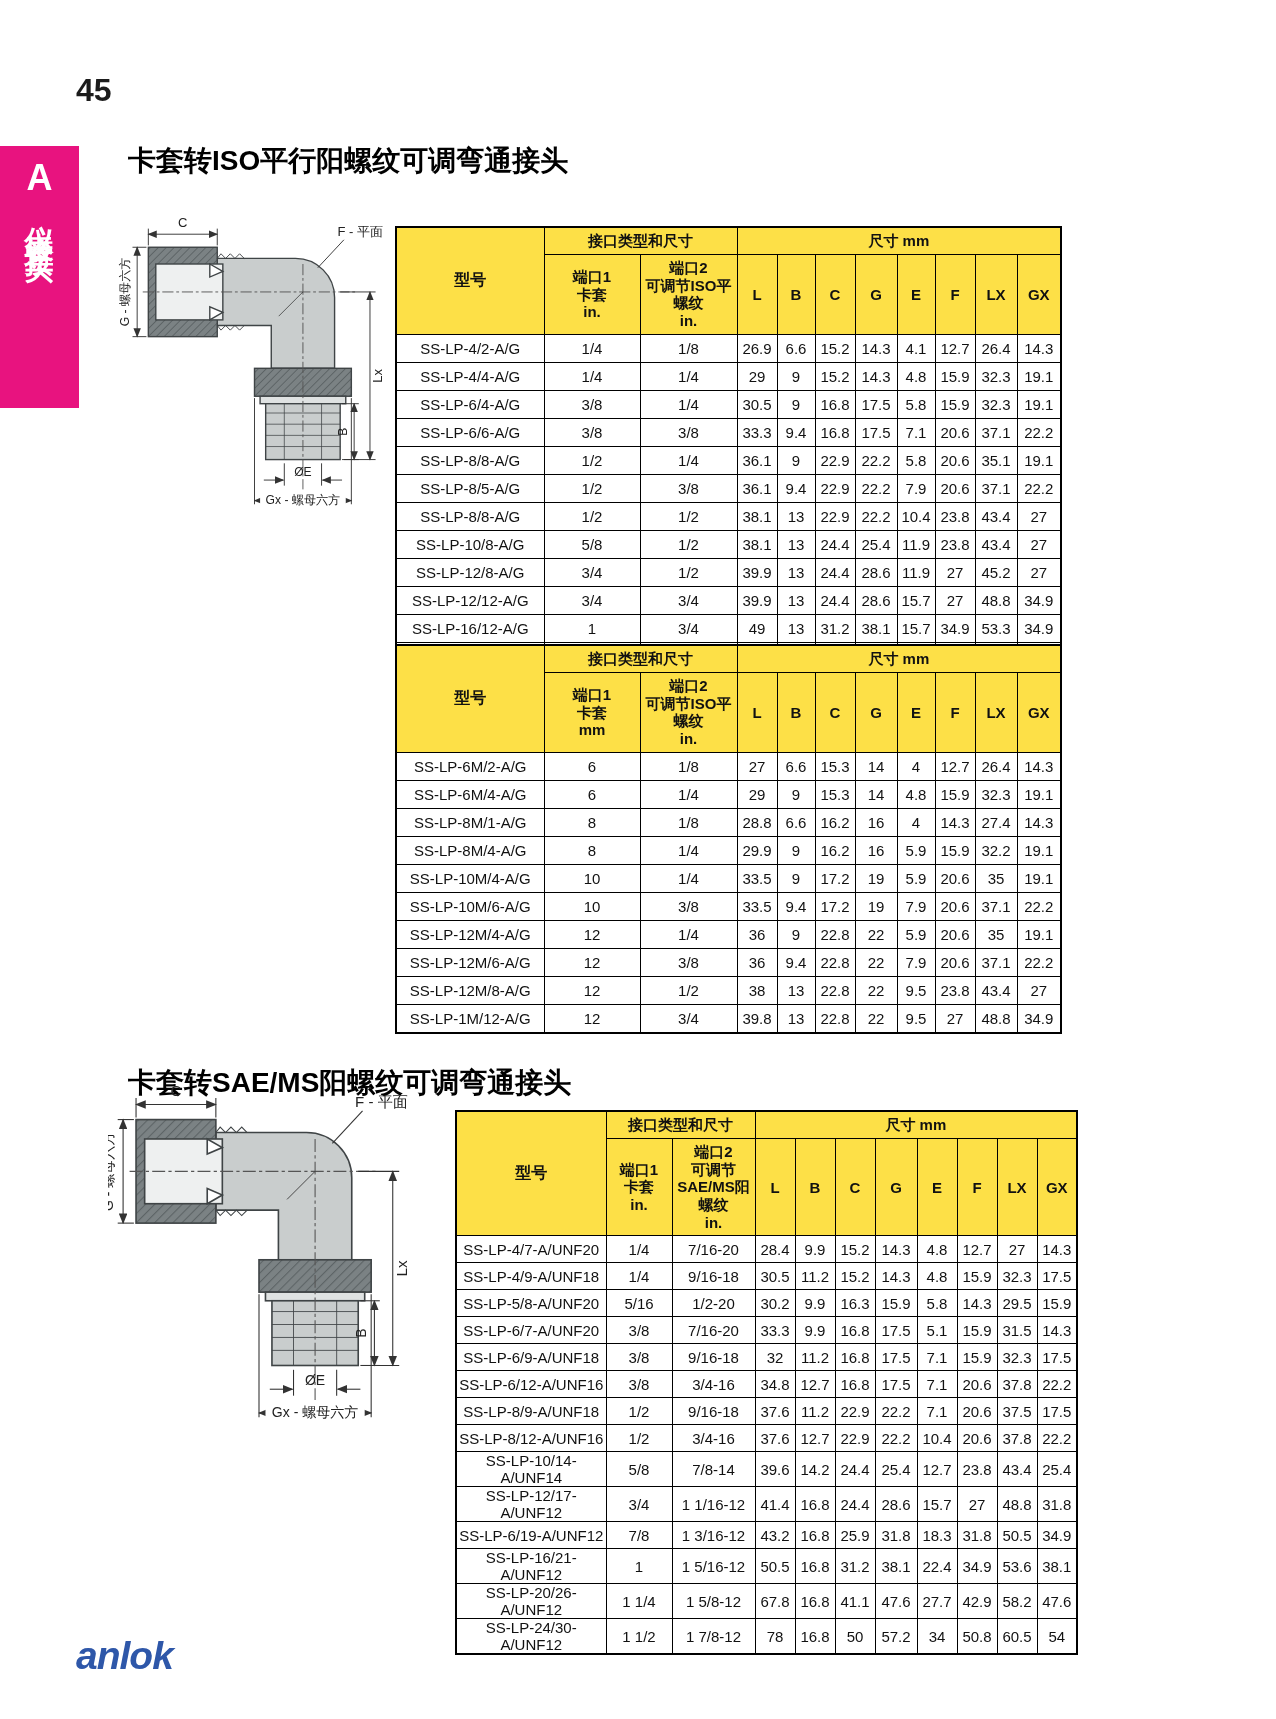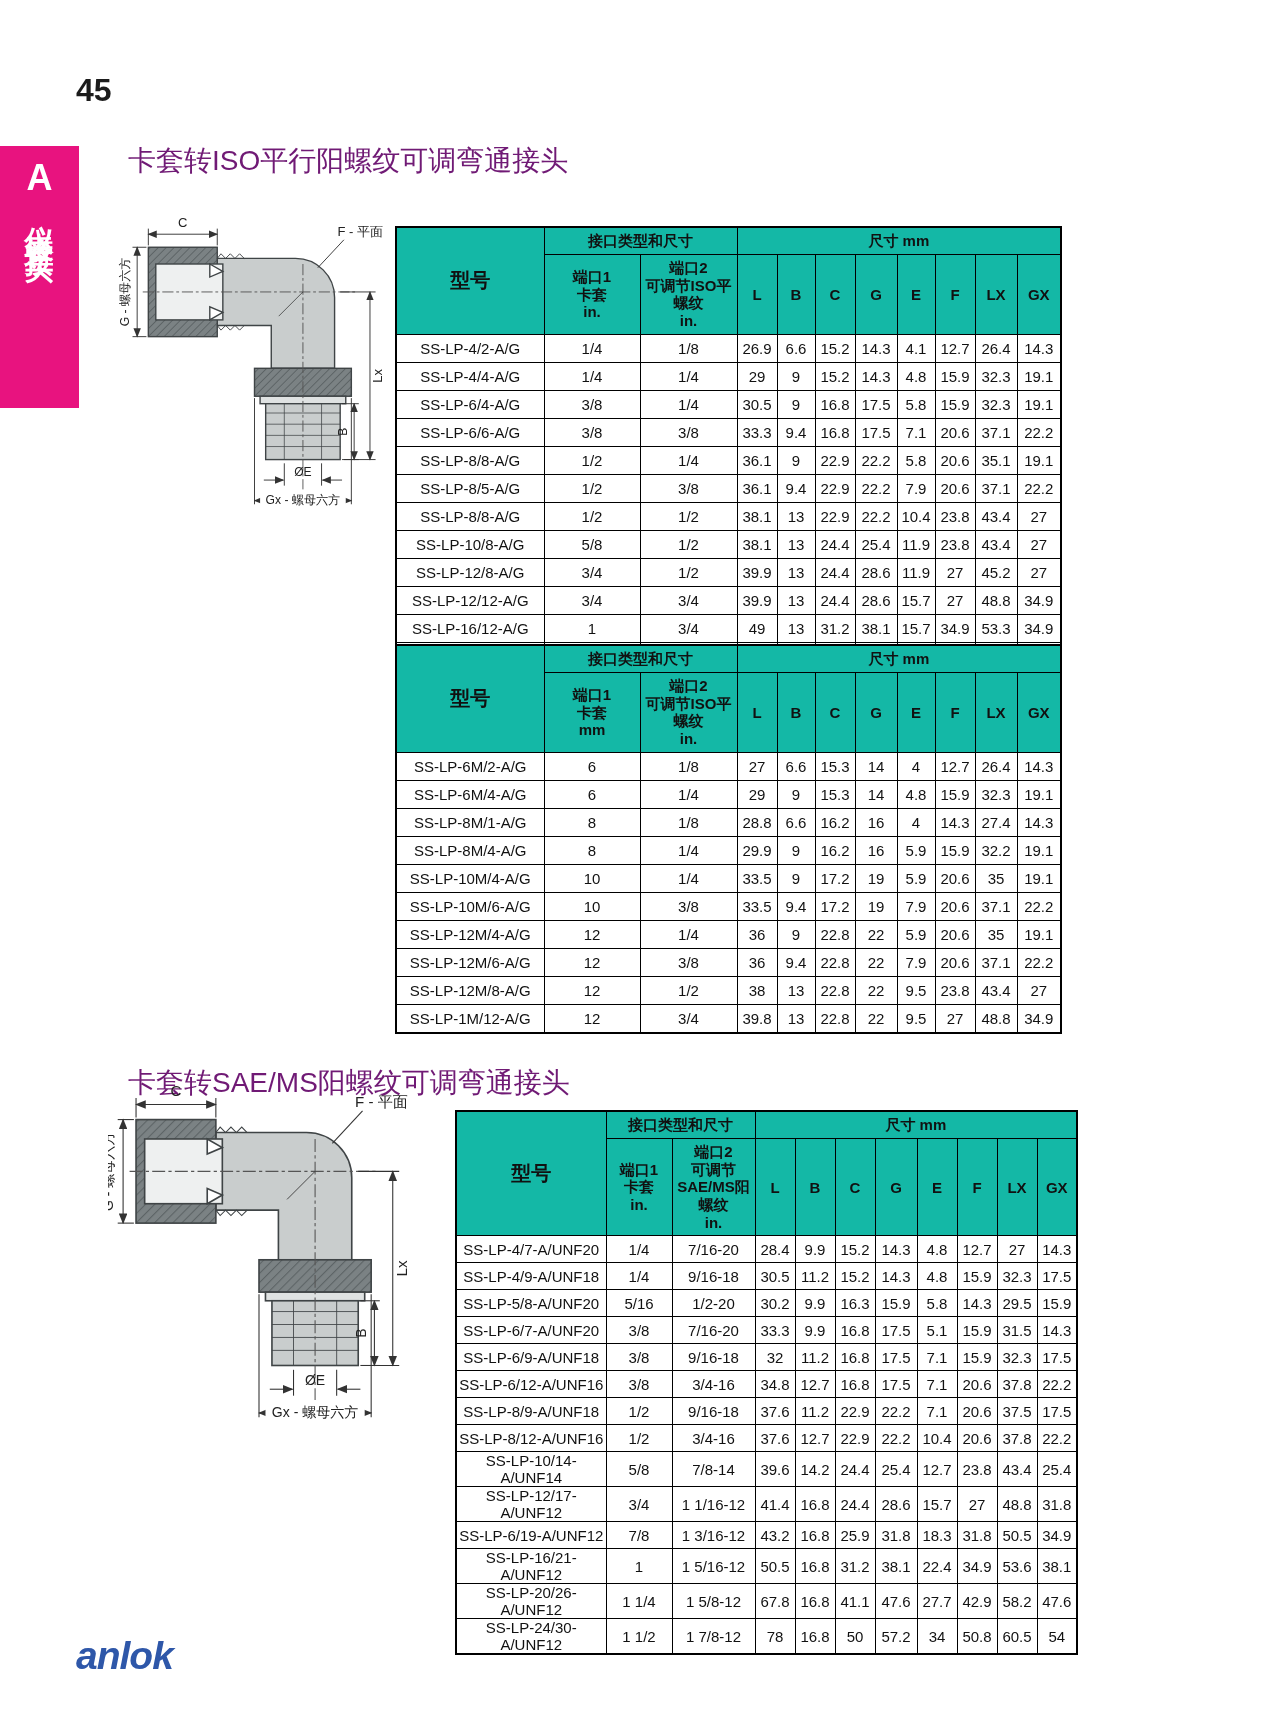--- a/index.html
+++ b/index.html
@@ -4,36 +4,36 @@
 <style>
   html,body{margin:0;padding:0;background:#ffffff;}
   .page{position:relative;width:1276px;height:1719px;background:#fff;
         font-family:"Liberation Sans","DejaVu Sans",sans-serif;color:#1a1a1a;overflow:hidden;margin-top:28px;}
   .page-number{position:absolute;left:76px;top:44px;font-size:32px;font-weight:bold;color:#1c1c1c;}
   .side-tab{position:absolute;left:0;top:118px;width:79px;height:262px;background:#e8137f;
             display:flex;flex-direction:column;align-items:center;padding-top:12px;box-sizing:border-box;}
   .side-tab .tab-a{font-size:36px;font-weight:bold;color:#fff;line-height:1.1;}
   .side-tab .tab-label{writing-mode:vertical-rl;text-orientation:upright;font-size:29px;font-weight:bold;
             color:#fff;letter-spacing:7px;margin-top:4px;}
-  .section-title{position:absolute;font-size:28px;font-weight:400;color:#701a75;white-space:nowrap;}
+  .section-title{position:absolute;font-size:28px;font-weight:700;color:#000000;white-space:nowrap;}
   .title-1{left:128px;top:114px;}
   .title-2{left:128px;top:1036px;}
   .logo{position:absolute;left:76px;top:1606px;font-size:39px;font-weight:bold;color:#2e57a9;letter-spacing:-1px;font-style:italic;}
 
   .tbl{position:absolute;}
   .tbl-1{left:395px;top:198px;width:665px;}
   .tbl-2{left:395px;top:616px;width:665px;}
   .tbl-3{left:455px;top:1082px;width:621px;}
   table{border-collapse:collapse;table-layout:fixed;width:100%;background:#fff;border:2px solid #000;}
   th,td{border:1px solid #000;text-align:center;vertical-align:middle;padding:0 2px;
         font-size:15px;color:#111;overflow:hidden;}
-  thead th{background:#14b8a6;font-weight:bold;}
+  thead th{background:#fde047;font-weight:bold;}
   th.group-h{height:26px;}
   th.port-h{white-space:pre-line;line-height:1.18;padding:4px 2px;}
-  th.model-h{font-size:20px;}
+  th.model-h{font-size:16px;}
   tbody td{height:27px;}
   .tbl-3 tbody td{height:26px;}
 
   .diagram{position:absolute;}
   .diagram-1{left:112px;top:182px;width:285px;height:298px;}
   .diagram-2{left:108px;top:1038px;width:302px;height:366px;}
   svg text{font-family:"Liberation Sans","DejaVu Sans",sans-serif;fill:#222;}
 </style>
 </head>
 <body>

